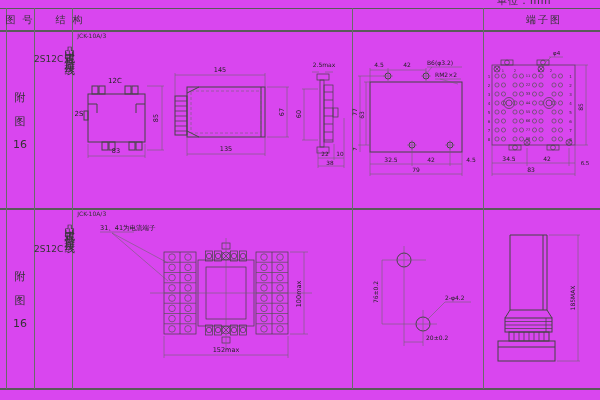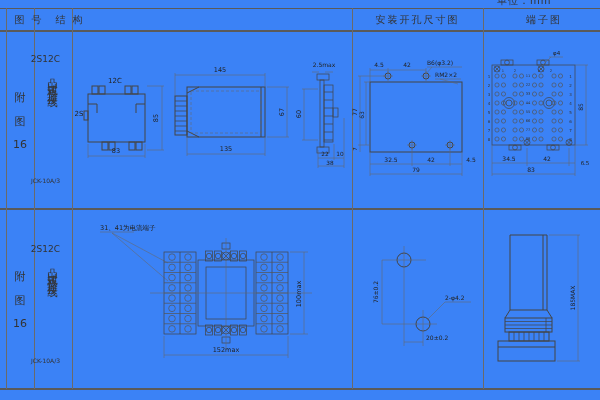--- a/index.html
+++ b/index.html
@@ -1,26 +1,26 @@
 <!DOCTYPE html>
 <html><head>
 <meta charset="utf-8">
 <style>
   html,body{margin:0;padding:0;background:#fff;}
   body{width:600px;height:400px;overflow:hidden;position:relative;
        font-family:"DejaVu Sans","Liberation Sans",sans-serif;color:#222;}
-  .page{position:absolute;left:0;top:0;width:600px;height:400px;background:#3b82f6;}
+  .page{position:absolute;left:0;top:0;width:600px;height:400px;background:#d946ef;}
   .unit{position:absolute;left:497px;top:-6px;font-size:10px;color:#333;letter-spacing:1px;}
   .hline{position:absolute;background:#5a5a5a;height:1px;left:0;width:600px;}
   .vline{position:absolute;background:#6a6a6a;width:1px;top:8px;height:381px;}
   .th{position:absolute;top:9px;height:21px;display:flex;align-items:center;justify-content:center;
       font-size:10px;color:#333;letter-spacing:2px;white-space:nowrap;}
   .figcell{position:absolute;left:6px;width:28px;display:flex;flex-direction:column;align-items:center;
       justify-content:center;gap:9px;font-size:11px;color:#333;}
-  .structcell{position:absolute;left:22px;width:38px;display:flex;flex-direction:column;align-items:flex-end;color:#333;}
+  .structcell{position:absolute;left:34px;width:38px;display:flex;flex-direction:row;align-items:flex-start;color:#333;}
   .model{font-size:9px;margin-top:22px;white-space:nowrap;}
   .desc{writing-mode:vertical-rl;text-orientation:upright;font-size:10.5px;letter-spacing:3px;
       flex:1;display:flex;align-items:center;margin:6px 0;}
   .code{font-size:6px;margin-bottom:24px;white-space:nowrap;}
   svg{position:absolute;overflow:visible;}
   svg text{stroke:none;fill:#222;font-family:"DejaVu Sans","Liberation Sans",sans-serif;}
   .ol{fill:none;stroke:#444;stroke-width:1;}
   .ol2{fill:none;stroke:#444;stroke-width:0.7;}
   .thin{fill:none;stroke:#666;stroke-width:0.55;}
   .grid{fill:none;stroke:#555;stroke-width:0.7;}
@@ -36,23 +36,22 @@
   <div class="hline" style="top:8px"></div>
   <div class="hline" style="top:30px;height:2px"></div>
   <div class="hline" style="top:208px;height:2px"></div>
   <div class="hline" style="top:388px;height:2px"></div>
   <div class="vline" style="left:6px"></div>
   <div class="vline" style="left:34px"></div>
   <div class="vline" style="left:72px"></div>
   <div class="vline" style="left:352px"></div>
   <div class="vline" style="left:483px"></div>
 
-  <div class="th" style="left:15px;width:28px">图 号</div>
+  <div class="th" style="left:6px;width:28px">图 号</div>
   <div class="th" style="left:51px;width:38px">结 构</div>
-  <div class="th" style="left:352px;width:131px">安装开孔尺寸图</div>
   <div class="th" style="left:483px;width:122px">端子图</div>
 
   <div class="figcell" style="top:32px;height:176px">
     <div>附</div>
     <div>图</div>
     <div>16</div>
   </div>
   <div class="structcell" style="top:32px;height:176px">
     <div class="model">2S12C</div>
     <div class="desc">凸出式板后接线</div>

